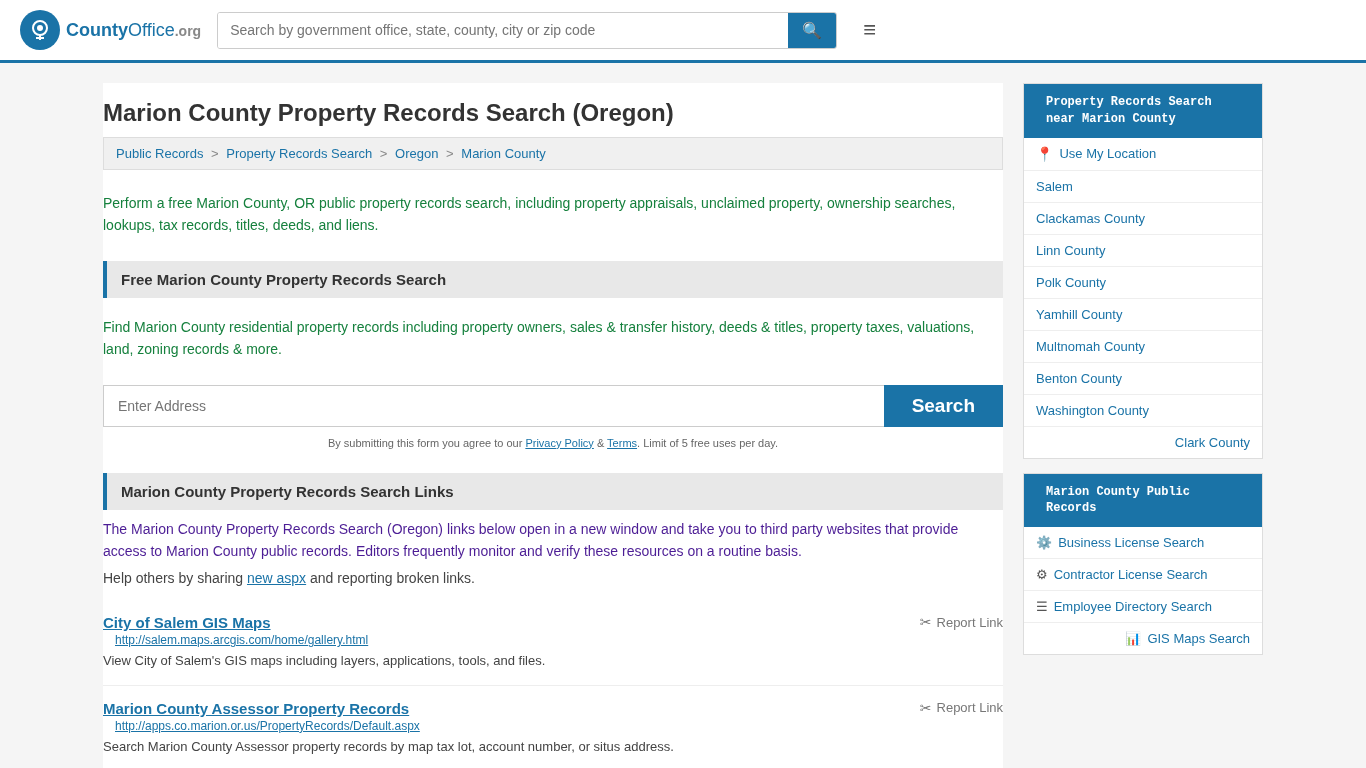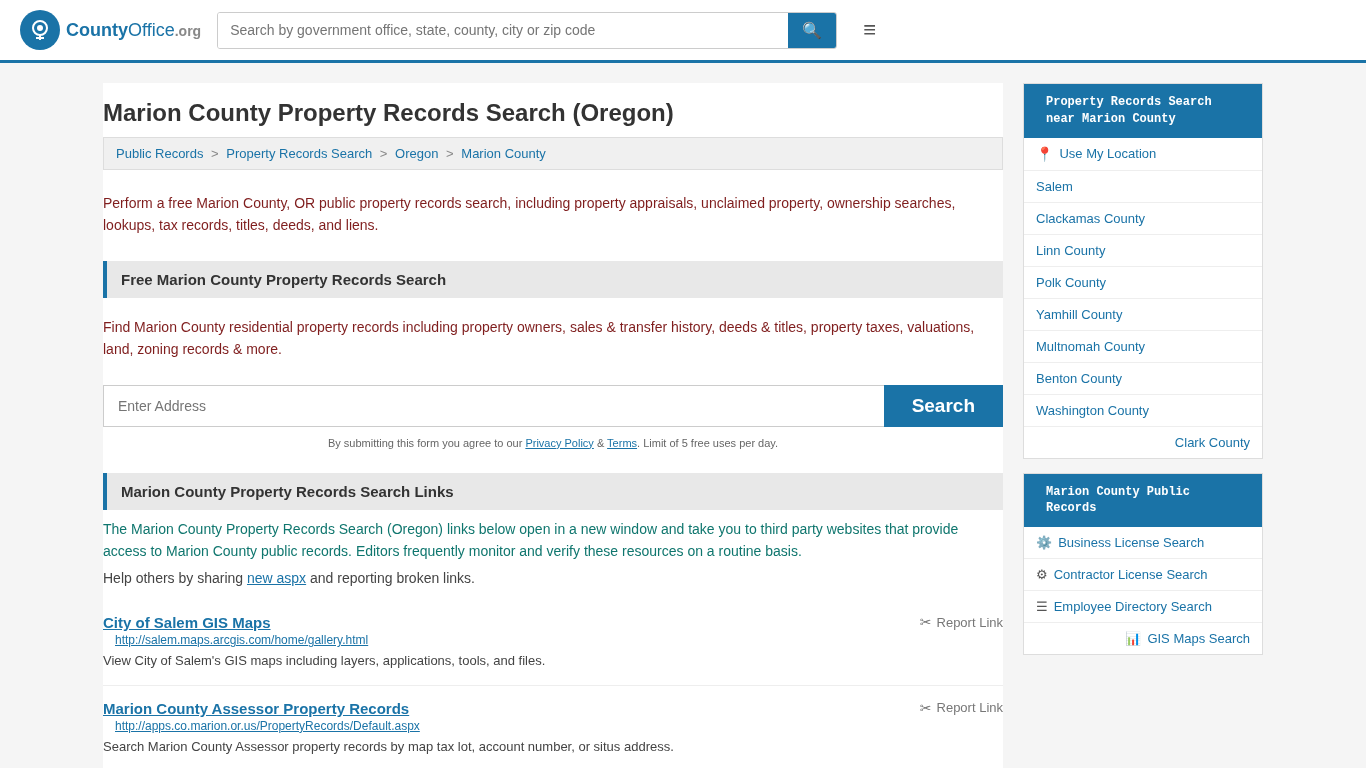--- a/index.html
+++ b/index.html
@@ -96,21 +96,21 @@
       color: #555;
       border: 1px solid #ddd;
       margin-bottom: 12px;
     }
     #breadcrumb a { color: #1a73a7; text-decoration: none; }
     #breadcrumb span { color: #888; margin: 0 4px; }
 
     
     .desc-text {
       font-size: 14px;
-      color: #7f1d1d;
+      color: #15803d;
       line-height: 1.6;
       padding: 10px 0;
     }
 
     
     .section-header {
       background: #e8e8e8;
       padding: 10px 14px;
       font-weight: bold;
       font-size: 15px;
@@ -147,21 +147,21 @@
       font-size: 11px;
       color: #666;
       text-align: center;
       padding: 4px 0 10px 0;
     }
     #form-notice a { color: #1a73a7; }
 
     
     .links-desc {
       font-size: 14px;
-      color: #0f766e;
+      color: #4c1d95;
       line-height: 1.6;
       margin-bottom: 8px;
     }
     .help-text {
       font-size: 14px;
       color: #444;
       margin-bottom: 14px;
     }
     .help-text a { color: #1a73a7; text-decoration: underline; }
 

